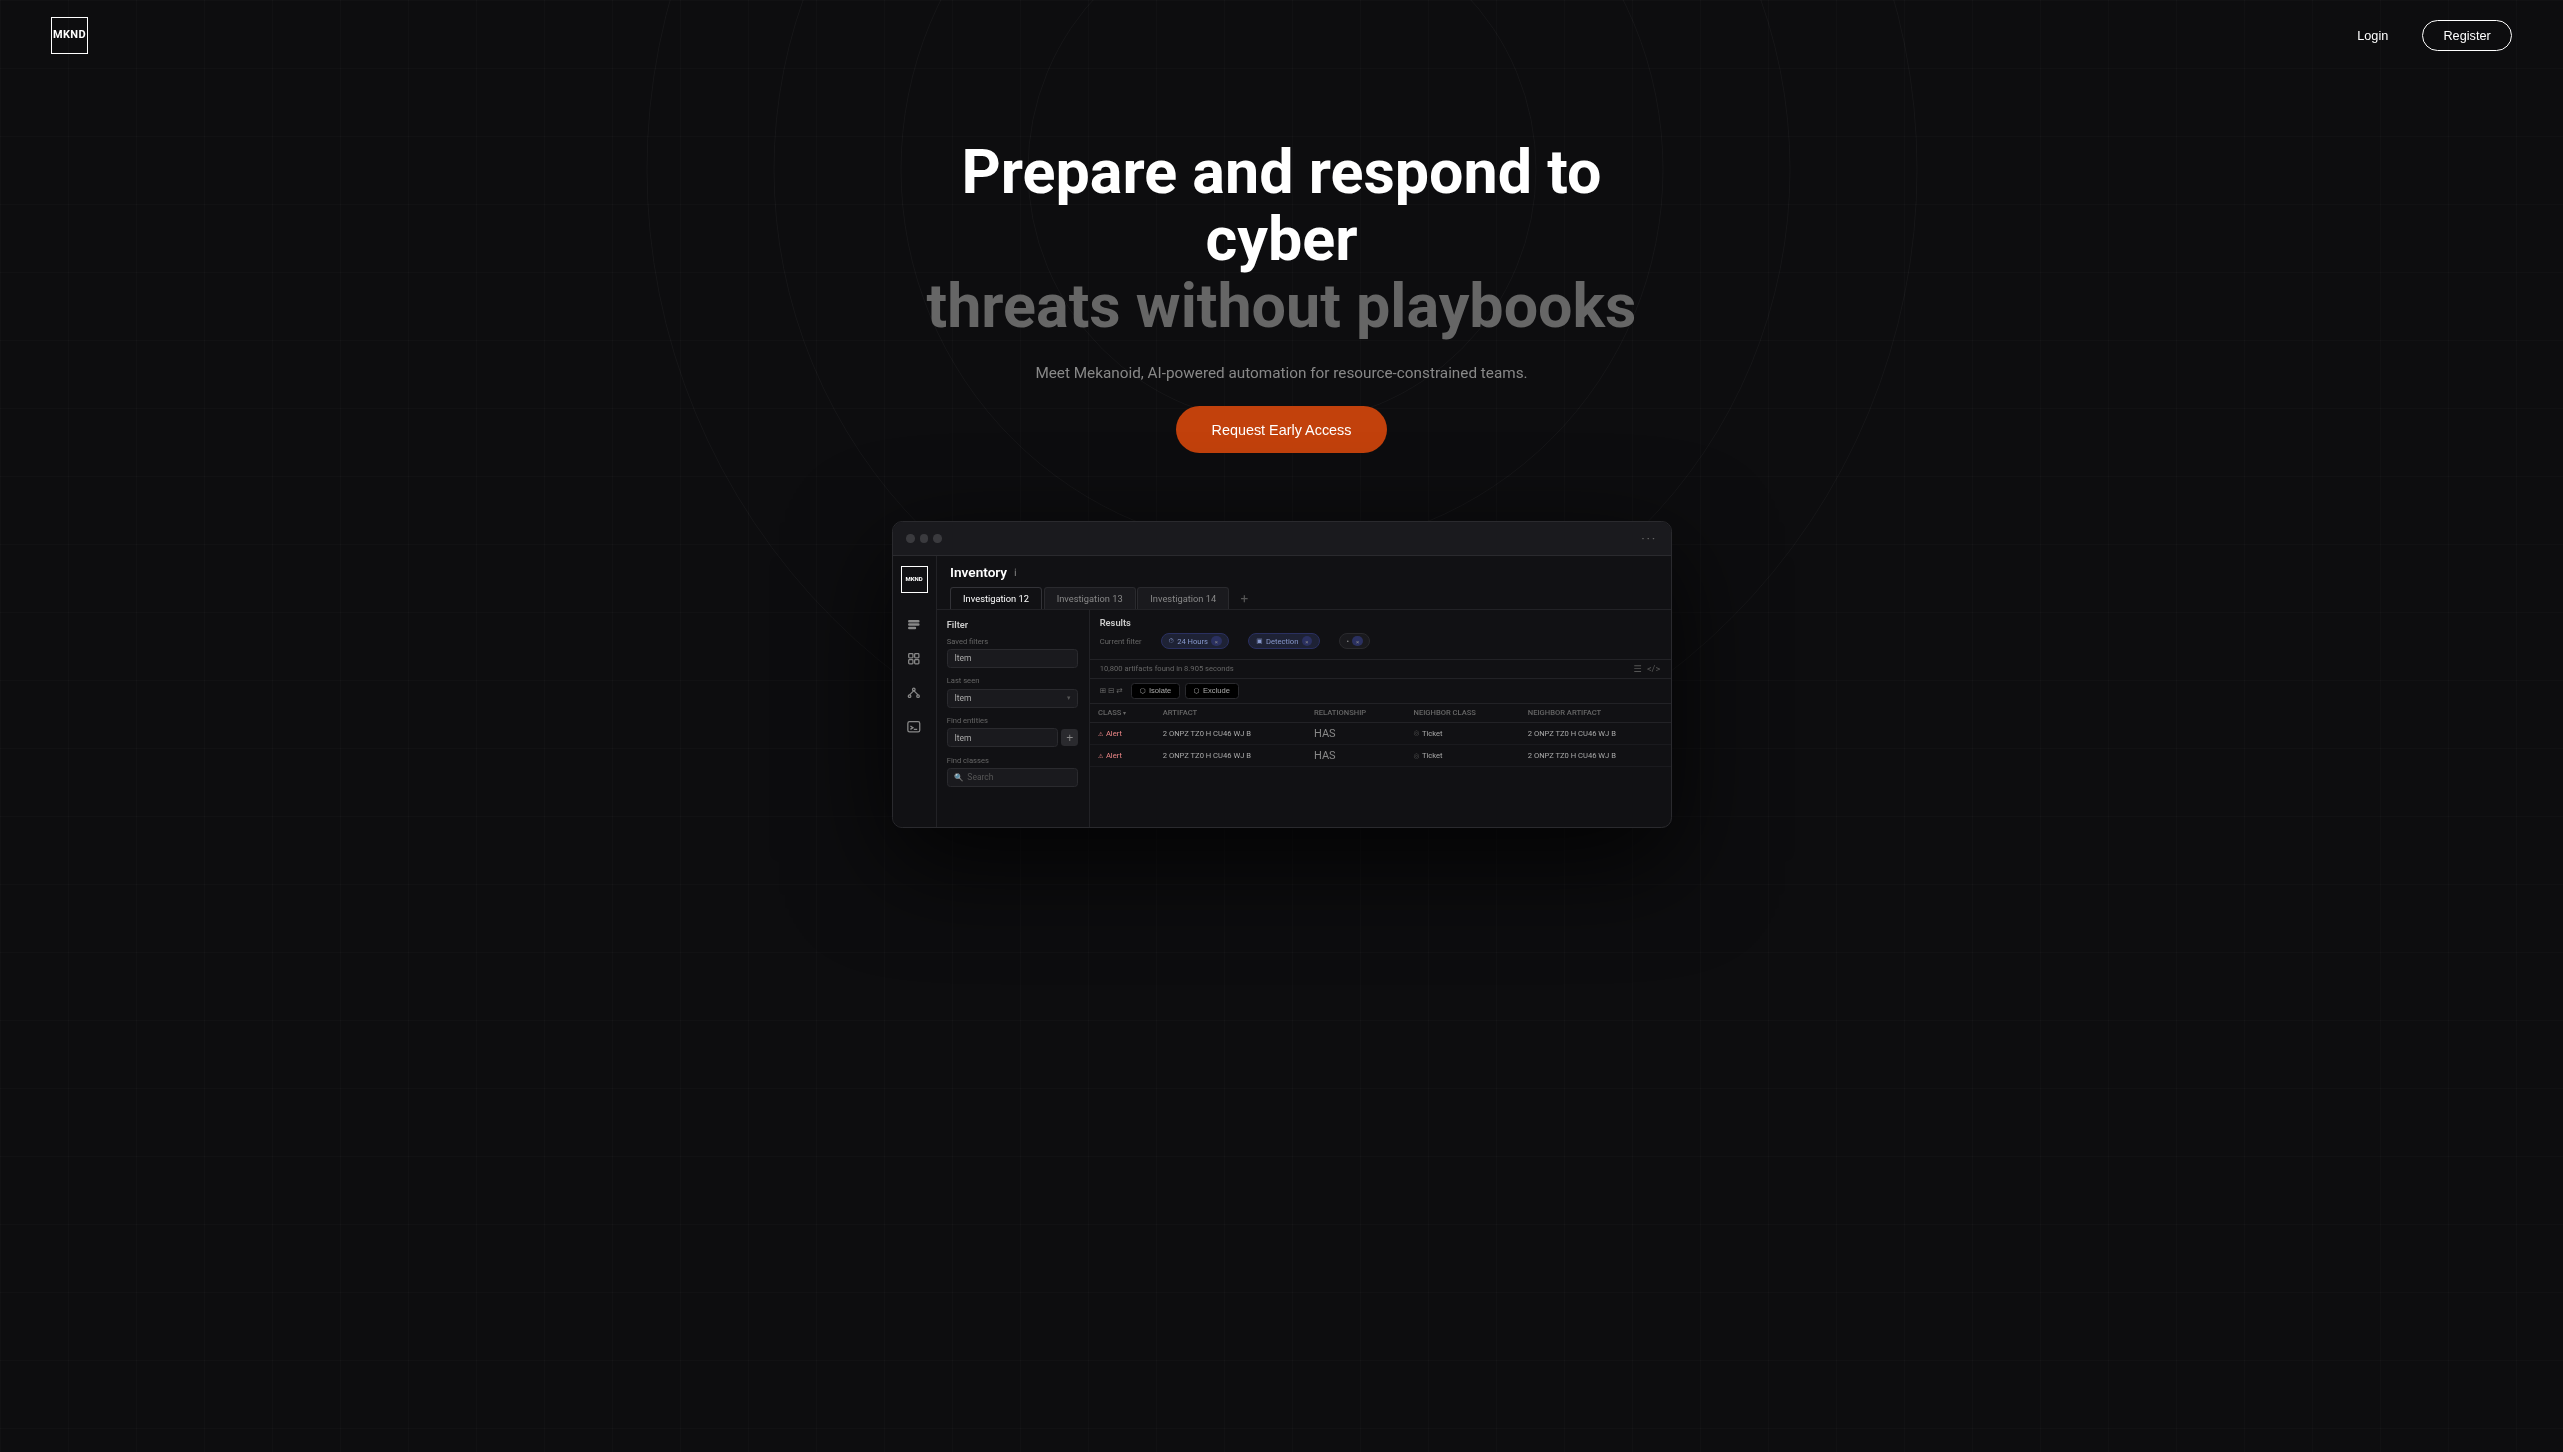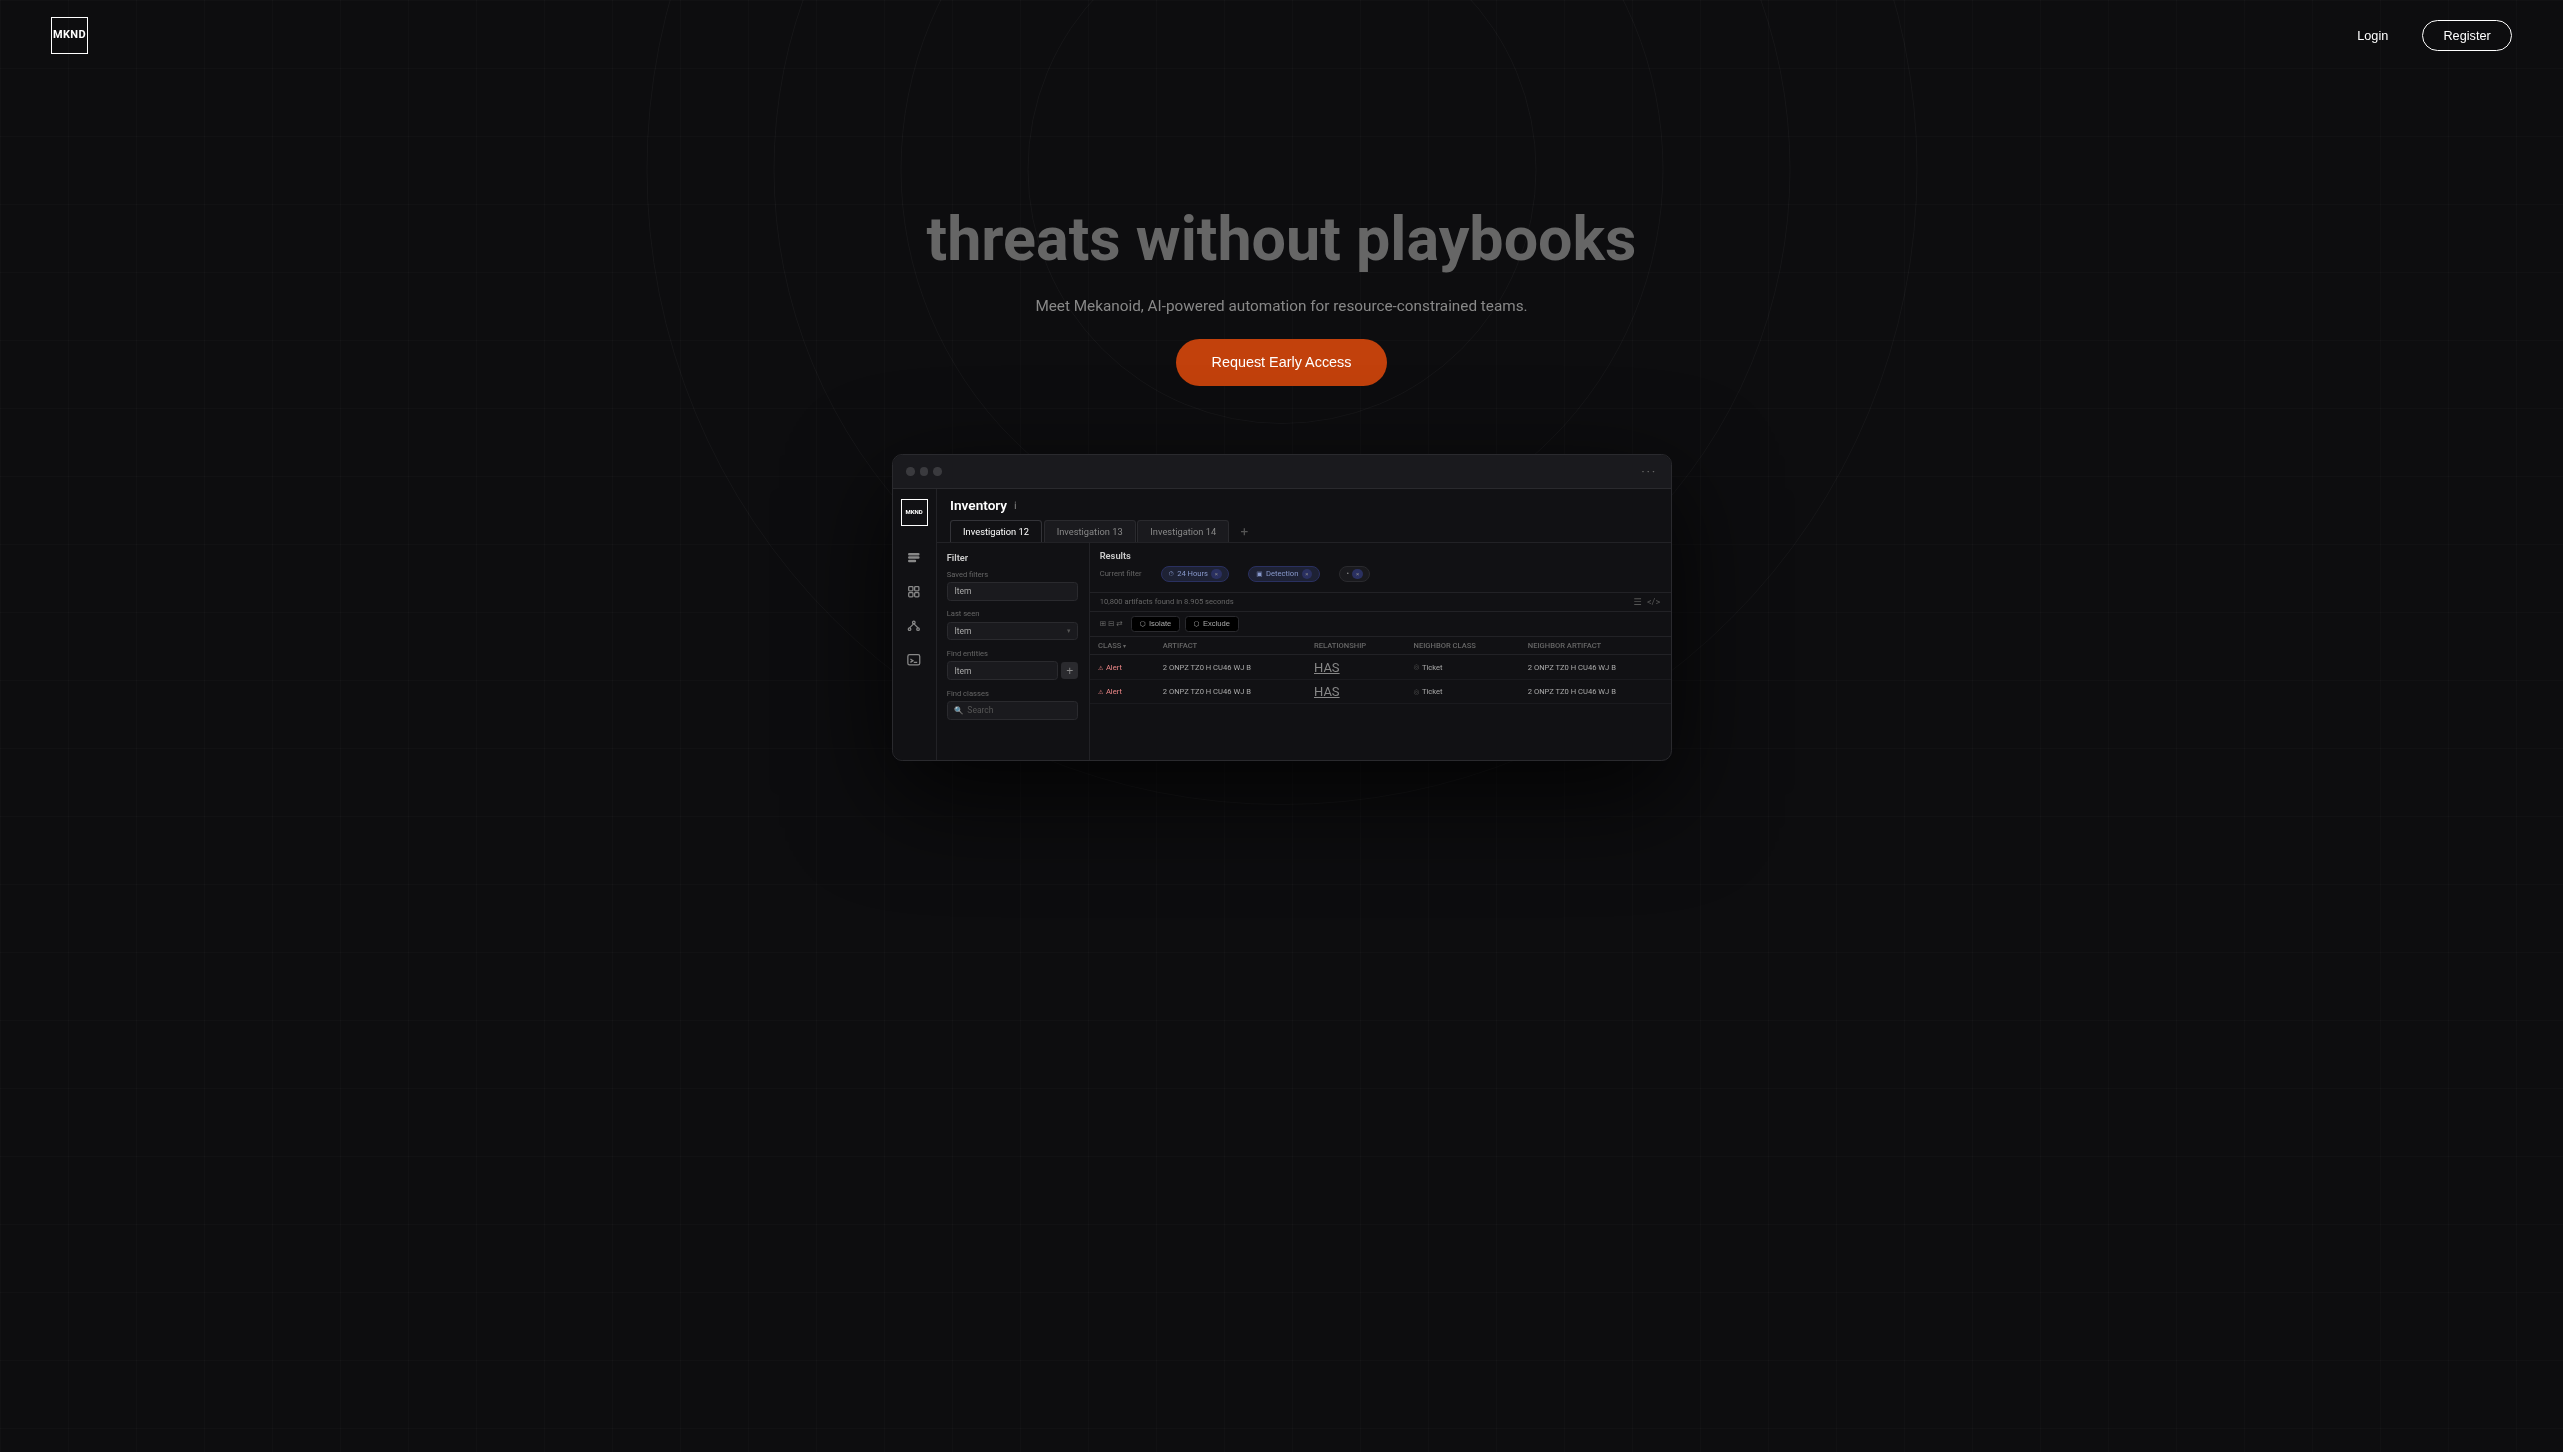--- a/index.html
+++ b/index.html
@@ -470,22 +470,21 @@
     }
     .class-badge {
       display: inline-flex;
       align-items: center;
       gap: 2.5px;
       color: #e88;
     }
     .class-badge-icon { font-size: 6px; }
     .rel-badge {
       color: #888;
-      font-size: 13px;
-      text-decoration: underline;
+      font-size: 11px;
     }
     .neighbor-class-badge {
       display: inline-flex;
       align-items: center;
       gap: 2.5px;
       color: #aaa;
     }
     .neighbor-class-icon { font-size: 6.8px; color: #555; }
     .th-sort { display: inline-flex; align-items: center; gap: 1.7px; cursor: pointer; }
     .sort-arrow { font-size: 6px; }
@@ -508,21 +507,21 @@
     <span>ND</span>
   </div>
   <div class="nav-right">
     <button class="nav-login">Login</button>
     <button class="nav-register">Register</button>
   </div>
 </nav>
 
 <section class="hero">
   <h1 class="hero-title">
-    <br>
+    <span>Prepare and respond to cyber</span><br>
     <span class="dim">threats without playbooks</span>
   </h1>
   <p class="hero-subtitle">Meet Mekanoid, AI-powered automation for resource-constrained teams.</p>
   <button class="cta-button">Request Early Access</button>
 </section>
 
 <div class="app-window-wrapper">
   <div class="app-window">
 
     <div class="window-titlebar">

